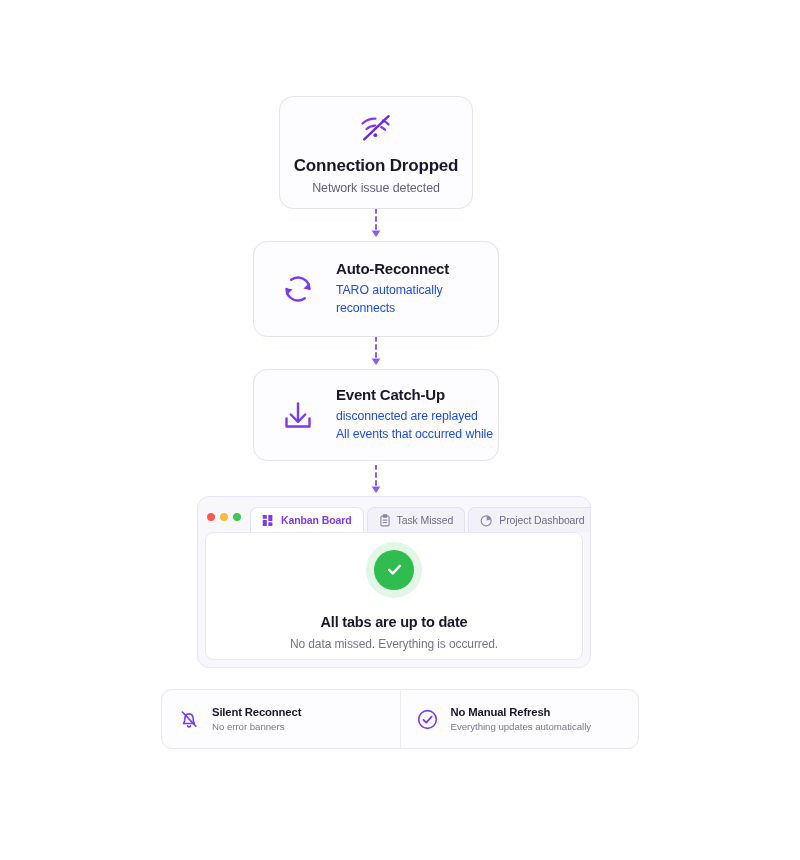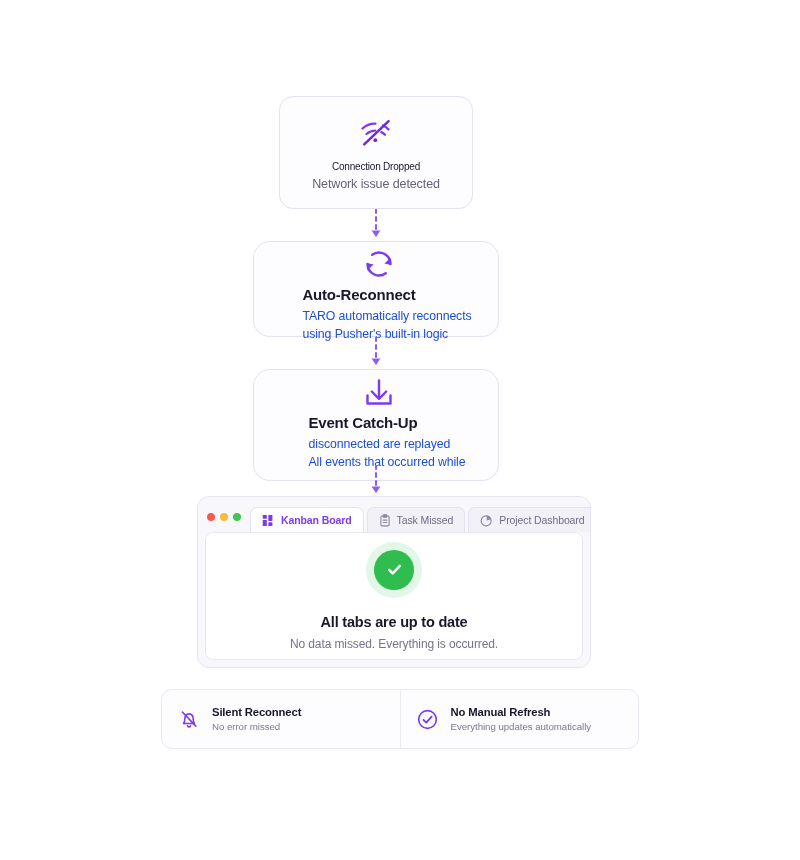--- a/index.html
+++ b/index.html
@@ -28,33 +28,33 @@
     border-radius: 14px;
     box-sizing: border-box;
   }
   .card-1 {
     left: 279px; top: 96px; width: 194px; height: 113px;
     display: flex; flex-direction: column;
     align-items: center; justify-content: center;
   }
   .card-1 .card-icon { margin-bottom: 6px; }
   .card-1 .card-title {
-    font-size: 10px; font-weight: normal; color: #19172b;
+    font-size: 17px; font-weight: bold; color: #19172b;
     letter-spacing: -0.2px; margin-bottom: 5px;
   }
   .card-1 .card-desc {
     font-size: 12.5px; color: #63617a; letter-spacing: -0.1px;
   }
 
   .card-row {
-    display: flex; flex-direction: column;
-    align-items: center; padding-left: 22px; border-radius: 17px;
+    display: flex; 
+    align-items: center; padding-left: 22px;
   }
   .card-2 { left: 253px; top: 241px; width: 246px; height: 96px; }
-  .card-3 { left: 253px; top: 369px; width: 246px; height: 112px; }
+  .card-3 { left: 253px; top: 369px; width: 246px; height: 92px; }
   .card-row .card-icon {
     flex: 0 0 auto; width: 44px; height: 44px;
     display: flex; align-items: center; justify-content: center;
     margin-right: 16px;
   }
   .card-row .card-text { flex: 1 1 auto; }
   .card-row .card-title {
     font-size: 15px; font-weight: bold; color: #19172b;
     letter-spacing: -0.2px; margin-bottom: 5px;
   }
@@ -216,21 +216,20 @@
           <path d="M8.5 20 A11.5 11.5 0 0 0 26.8 29.2"></path>
         </g>
         <path d="M31.7 13.8 L32.1 20.9 L25.4 19.4 Z" fill="#7c3aed"></path>
         <path d="M8.3 26.2 L7.9 19.1 L14.6 20.6 Z" fill="#7c3aed"></path>
       </svg>
     </div>
     <div class="card-text">
       <div class="card-title">Auto-Reconnect</div>
       <div class="card-desc">
         <div>TARO automatically reconnects</div>
-        <div>using Pusher's built-in logic</div>
       </div>
     </div>
   </div>
 
   <div class="connector conn-2">
     <svg width="16" height="32" viewBox="0 0 16 32">
       <line x1="8" y1="0" x2="8" y2="21" stroke="#8b5cf6" stroke-width="2" stroke-dasharray="4 4" stroke-linecap="round"></line>
       <path d="M3.6 21.5 L8 28 L12.4 21.5 Z" fill="#8b5cf6"></path>
     </svg>
   </div>
@@ -334,21 +333,21 @@
         <svg width="22" height="22" viewBox="0 0 24 24">
           <g fill="none" stroke="#7c3aed" stroke-width="1.7" stroke-linecap="round" stroke-linejoin="round">
             <path d="M6 17 L18 17 C16.7 15.7 16.6 14.6 16.6 12.4 C16.6 8.8 14.8 6.4 12 6.4 C9.2 6.4 7.4 8.8 7.4 12.4 C7.4 14.6 7.3 15.7 6 17 Z"></path>
             <path d="M10.4 19.4 C10.8 20.2 11.4 20.6 12 20.6 C12.6 20.6 13.2 20.2 13.6 19.4"></path>
             <line x1="4.8" y1="4.4" x2="19.4" y2="19.8"></line>
           </g>
         </svg>
       </div>
       <div class="feat-text">
         <div class="feat-title">Silent Reconnect</div>
-        <div class="feat-desc">No error missed</div>
+        <div class="feat-desc">No error banners</div>
       </div>
     </div>
 
     <div class="feature">
       <div class="feat-icon">
         <svg width="23" height="23" viewBox="0 0 24 24">
           <circle cx="12" cy="12" r="9.2" fill="none" stroke="#7c3aed" stroke-width="1.7"></circle>
           <path d="M7.8 12.3 L10.7 15.2 L16.3 9.1" fill="none" stroke="#7c3aed" stroke-width="1.9" stroke-linecap="round" stroke-linejoin="round"></path>
         </svg>
       </div>

